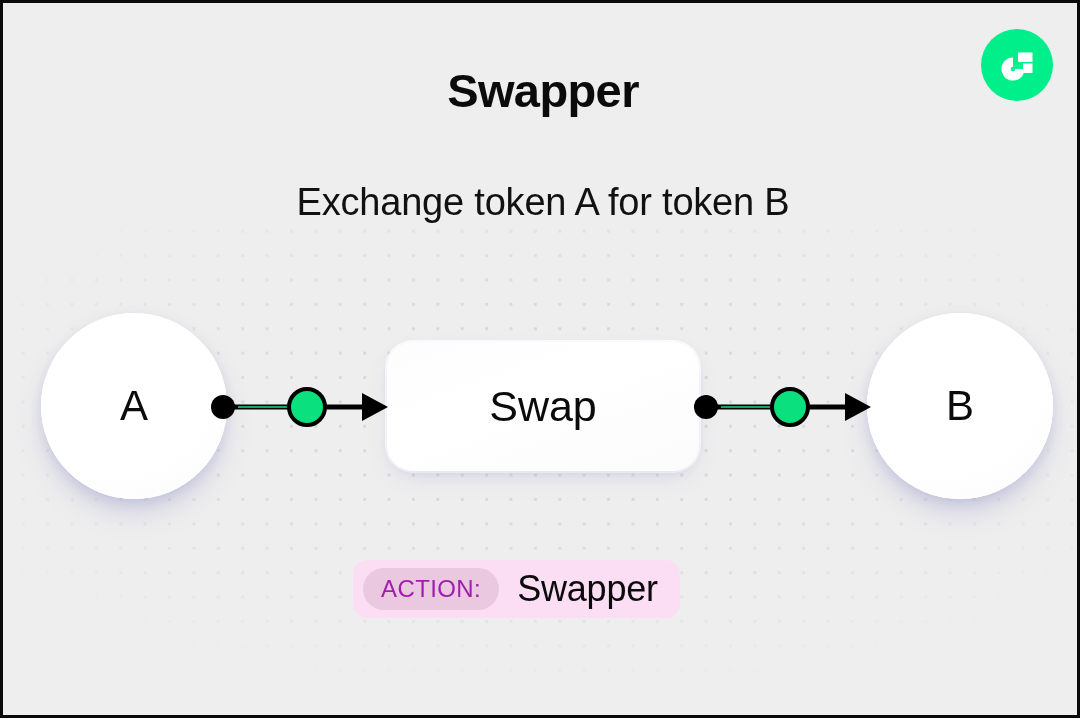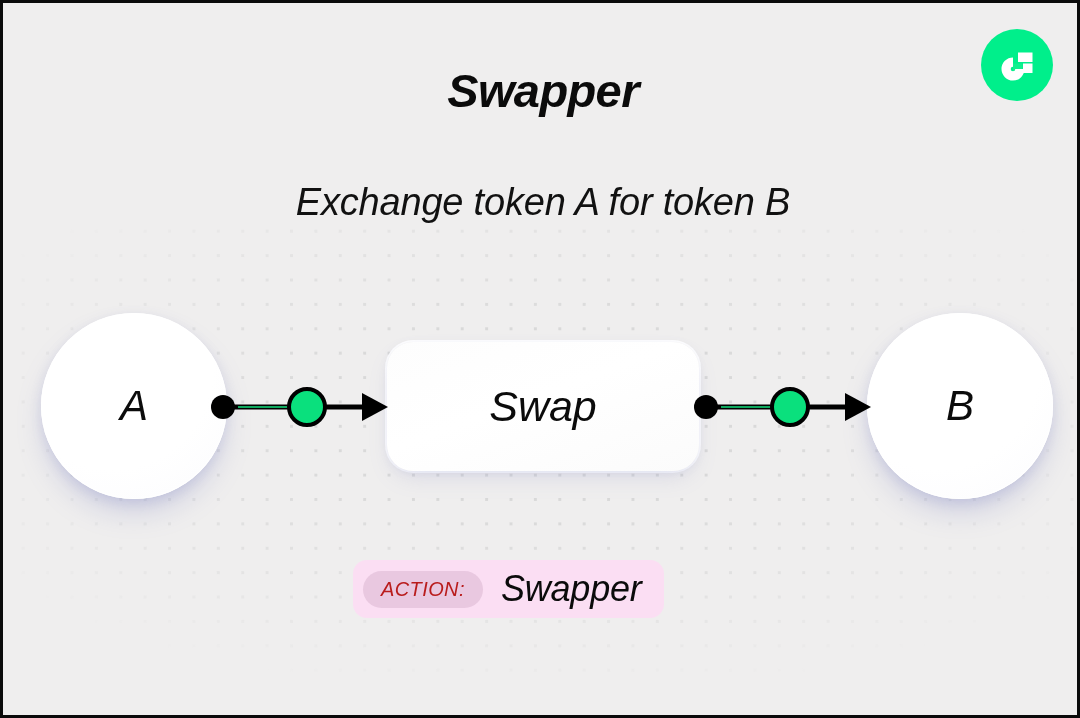--- a/index.html
+++ b/index.html
@@ -15,21 +15,20 @@
     background: #000;
   }
 
   #canvas {
     position: relative;
     width: 1080px;
     height: 718px;
     background: #efeeee;
     border: 3px solid #0a0a0a;
     overflow: hidden;
-    font-style: italic;
   }
 
   
   #dot-grid {
     position: absolute;
     left: 0;
     top: 210px;
     width: 1080px;
     height: 460px;
     background-image: radial-gradient(#d9d9d9 1.7px, transparent 1.9px);
@@ -138,24 +137,24 @@
     background: #fbdef3;
     display: flex;
     align-items: center;
     gap: 18px;
   }
 
   #action-label-pill {
     background: #e9c8e0;
     border-radius: 30px;
     padding: 7px 18px;
-    font-size: 20px;
+    font-size: 24px;
     font-weight: 400;
     letter-spacing: 0.4px;
-    color: #b91c1c;
+    color: #a21caf;
   }
 
   #action-value {
     font-size: 36px;
     font-weight: 400;
     color: #0b0b0b;
     letter-spacing: -0.2px;
   }
 </style>
 </head>

